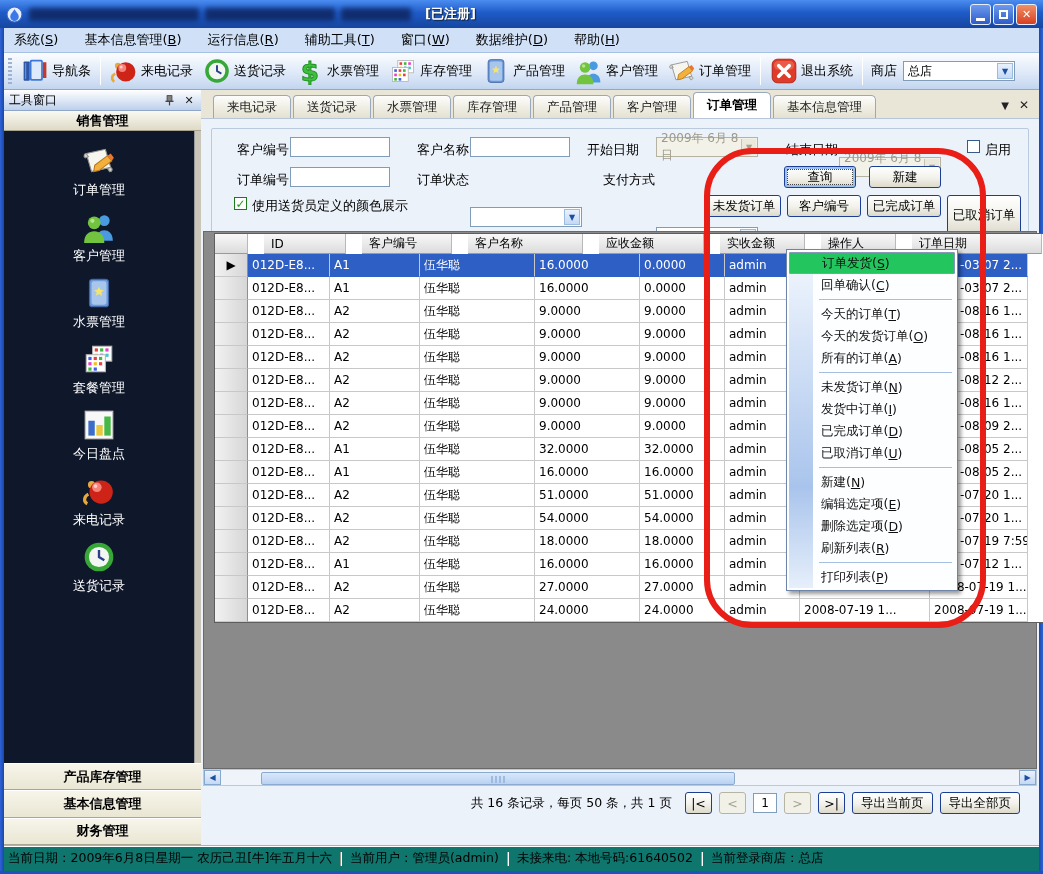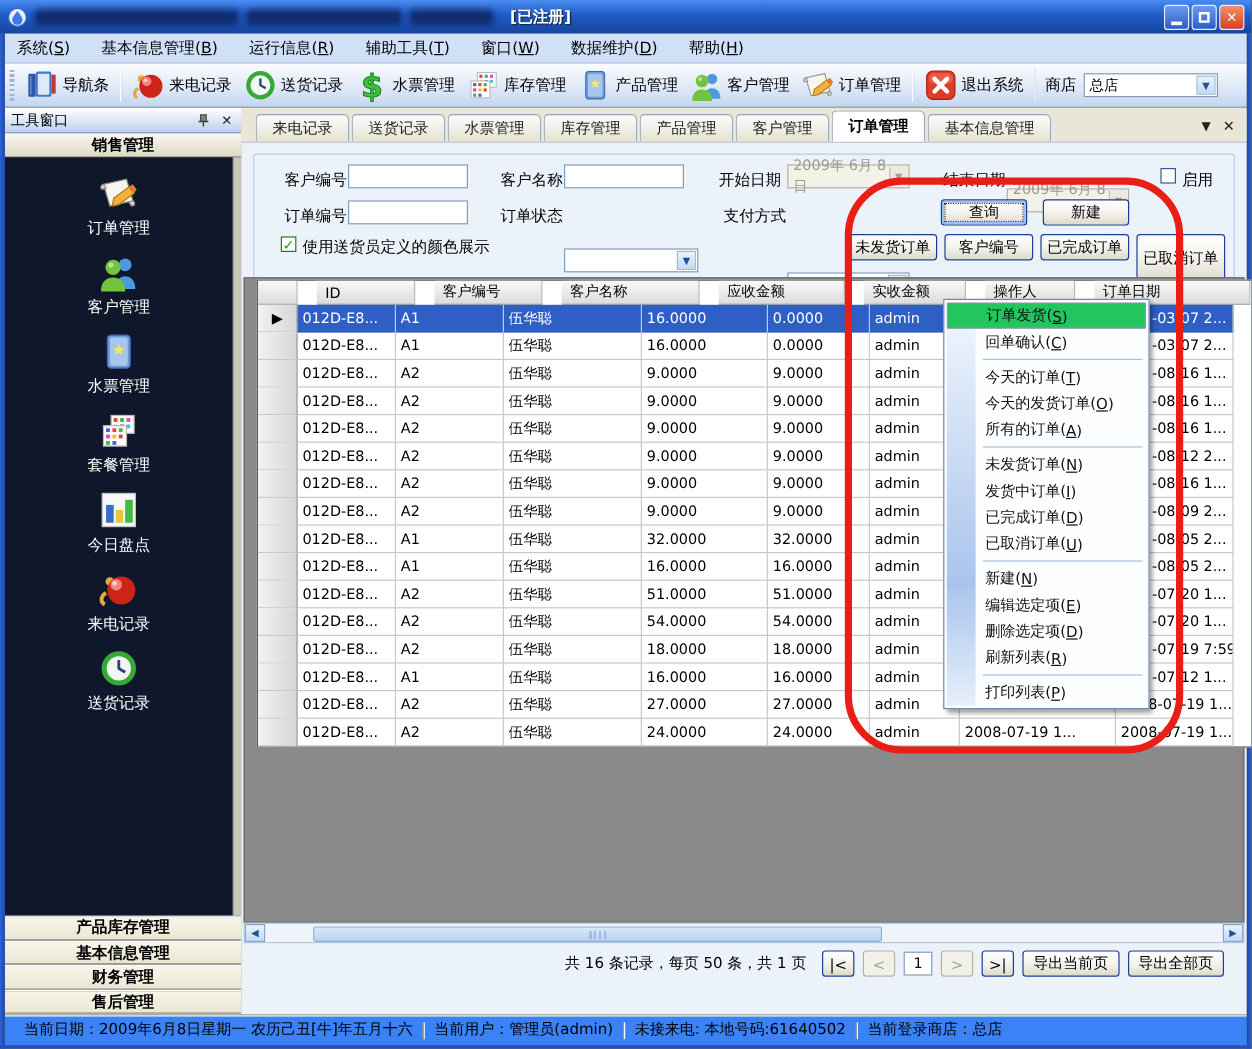--- a/index.html
+++ b/index.html
@@ -91,21 +91,21 @@
   
   .ctxmenu{left:786px;top:249px;width:172px;background:#FDFEFF;border:1px solid #6E84A8;box-shadow:3px 3px 4px rgba(0,0,0,.4);padding:2px;z-index:10;}
   .ctxmenu .strip{position:absolute;left:2px;top:2px;bottom:2px;width:24px;background:linear-gradient(180deg,#F2F7FE,#A9C4EC 70%,#E6EFFB);}
   .mi{position:relative;height:22px;display:flex;align-items:center;padding-left:32px;font-size:12.5px;color:#101010;}
   .mi u{text-decoration:underline;}
   .mi.hl{background:#22c55e;border:1px solid #8896B8;border-radius:1px;}
   .msep{height:1px;background:#A6BEE0;margin:3px 3px 3px 30px;}
 
   
   .redmark{left:704px;top:148px;width:282px;height:480px;border:6px solid #E81E17;border-radius:48px;z-index:20;pointer-events:none;}
-  .statusbar{left:4px;top:845px;width:1035px;height:26px;background:#3b82f6;border-top:1px solid #B4B19E;box-shadow:inset 0 1px 0 #FFFFFF;display:flex;align-items:center;padding-left:16px;font-size:12.5px;gap:8px;}
+  .statusbar{left:4px;top:845px;width:1035px;height:26px;background:#0f766e;border-top:1px solid #B4B19E;box-shadow:inset 0 1px 0 #FFFFFF;display:flex;align-items:center;padding-left:4px;font-size:12.5px;gap:8px;}
   .sbdiv{width:2px;height:14px;border-left:1px solid #9A988A;border-right:1px solid #fff;}
 </style>
 </head>
 <body>
 
 <div class="window">
 
   <div class="abs titlebar">
     <span class="appicon"><svg viewBox="0 0 16 16">
           <circle cx="8" cy="8" r="7" fill="#E8F0FF" stroke="#4068C0"></circle>
@@ -331,21 +331,20 @@
               <path d="M16 9.5 V16 L21 19" stroke="#2C3E8C" stroke-width="2.2" fill="none"></path>
             </svg></span>
       <div class="slabel">送货记录</div>
         </div>
       </div>
     <div class="abs side-scroll"></div>
     <div class="abs side-bottom">
         <div class="sband">产品库存管理</div>
         <div class="sband">基本信息管理</div>
         <div class="sband">财务管理</div>
-        <div class="sband">售后管理</div>
       </div>
   </div>
 
   <div class="abs content">
     <div class="abs tabbar">
         <div class="tab">来电记录</div>
         <div class="tab">送货记录</div>
         <div class="tab">水票管理</div>
         <div class="tab">库存管理</div>
         <div class="tab">产品管理</div>
@@ -356,21 +355,21 @@
      <span>▼</span>
      <span style="font-size:12px">✕</span>
         </div>
       </div>
     <div class="abs filterbox"></div>
 
     <span class="abs flabel" style="left:36px;top:51px">客户编号</span>
     <input class="abs tin" style="left: 89px; top: 47px; width: 100px;" value="">
     <span class="abs flabel" style="left:216px;top:51px">客户名称</span>
     <input class="abs tin" style="left: 269px; top: 47px; width: 100px;" value="">
-    <span class="abs flabel" style="left:398px;top:51px">开始日期</span>
+    <span class="abs flabel" style="left:386px;top:51px">开始日期</span>
     <div class="abs datebox" style="left:455px;top:47px;width:102px">
         <span>2009年 6月 8日</span>
         <span class="arr">▼</span>
       </div>
     <span class="abs flabel" style="left:585px;top:51px">结束日期</span>
     <div class="abs datebox" style="left:638px;top:47px;width:102px">
         <span>2009年 6月 8日</span>
         <span class="arr">▼</span>
       </div>
     <span class="abs cb empty" style="left:766px;top:50px"></span>

